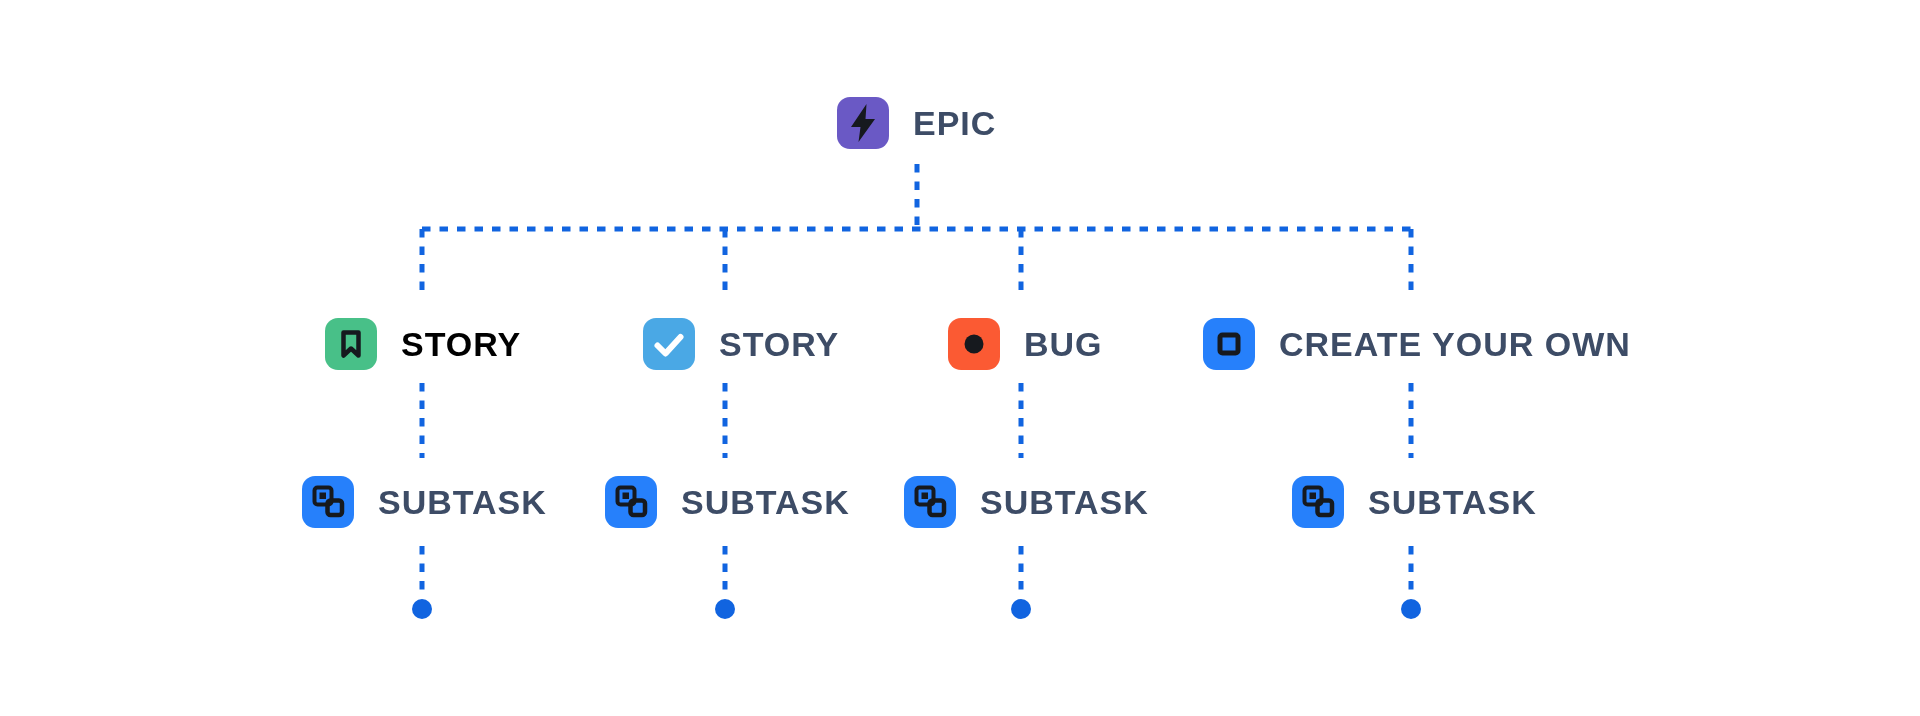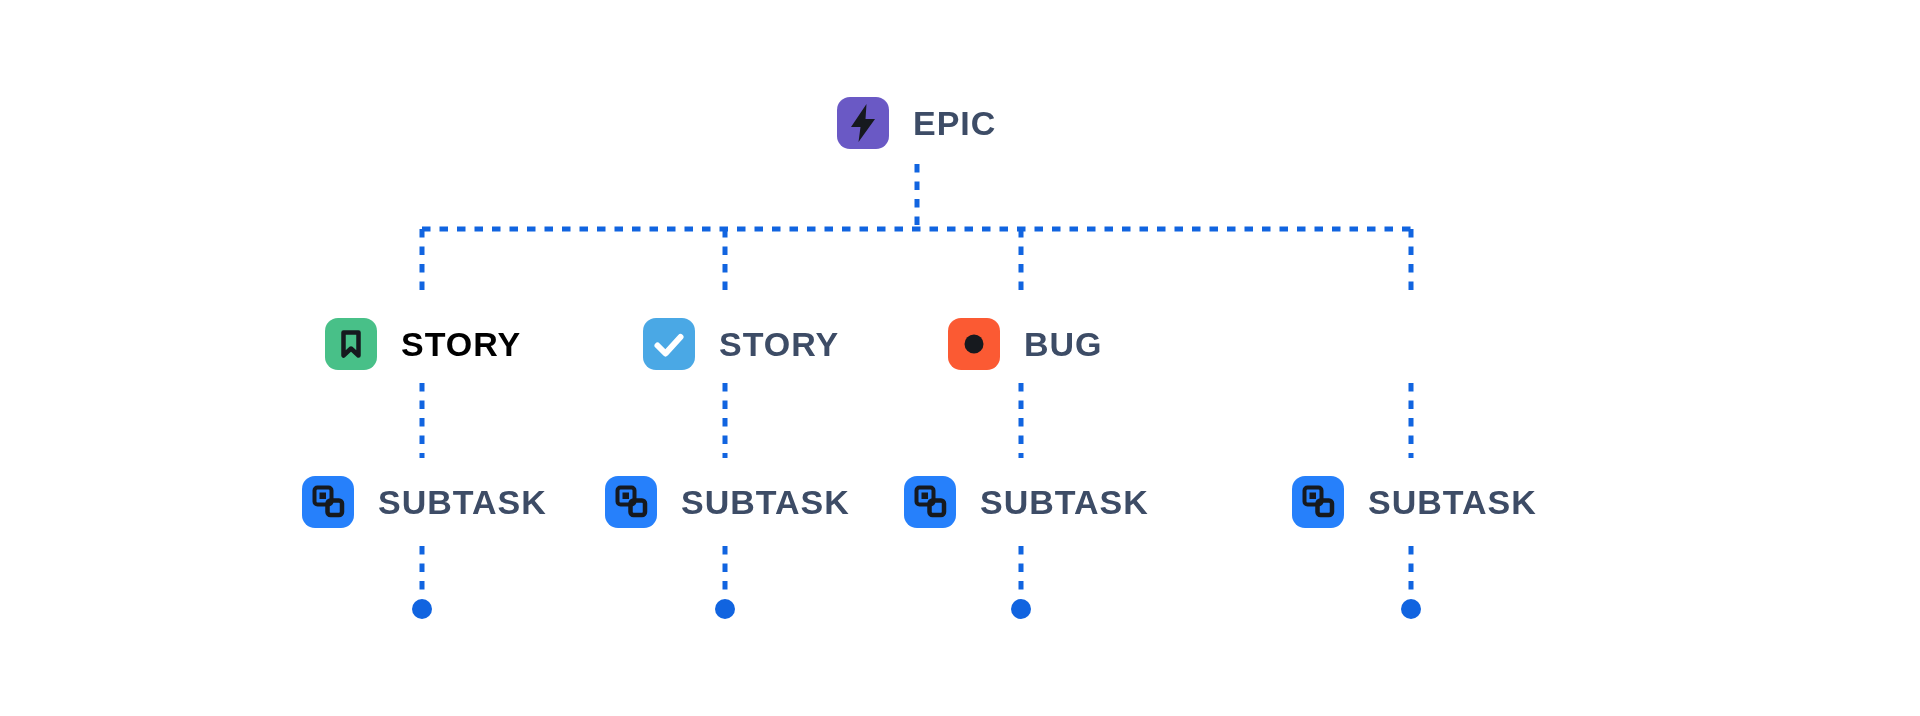--- a/index.html
+++ b/index.html
@@ -100,20 +100,28 @@
 
   <div class="node" style="left:948px;top:318px;">
     <span class="icon" style="background-color: rgb(251, 90, 51);">
       <svg viewBox="0 0 52 52">
         <circle cx="26" cy="26" r="9.5" style="fill: rgb(22, 25, 30);"></circle>
       </svg>
     </span>
     <span class="label" style="color: rgb(61, 76, 102);">BUG</span>
   </div>
 
+  <div class="node" style="left:1203px;top:318px;">
+    <span class="icon" style="background-color: rgb(38, 128, 251);">
+      <svg viewBox="0 0 52 52">
+        <rect x="17" y="17" width="18" height="18" rx="2.5" fill="none" stroke-width="5" style="stroke: rgb(22, 25, 30);"></rect>
+      </svg>
+    </span>
+    <span class="label" style="color: rgb(61, 76, 102);">CREATE YOUR OWN</span>
+  </div>
 
   <div class="node" style="left:302px;top:476px;">
     <span class="icon" style="background-color: rgb(38, 128, 251);">
       <svg viewBox="0 0 52 52">
         <rect x="12.5" y="11.5" width="17" height="17" rx="3" fill="none" stroke-width="4" style="stroke: rgb(22, 25, 30);"></rect>
         <rect x="17.5" y="16.5" width="6.5" height="6.5" style="fill: rgb(22, 25, 30);"></rect>
         <rect x="25.5" y="24.5" width="14.5" height="14.5" rx="3" fill="none" stroke-width="4.5" style="stroke: rgb(22, 25, 30);"></rect>
       </svg>
     </span>
     <span class="label" style="color: rgb(61, 76, 102);">SUBTASK</span>

